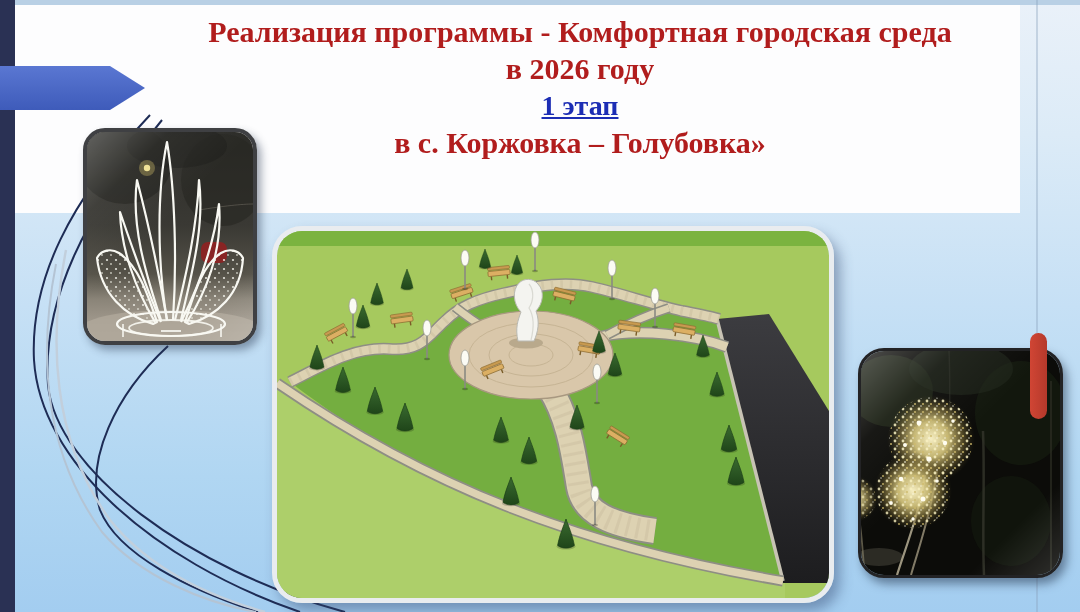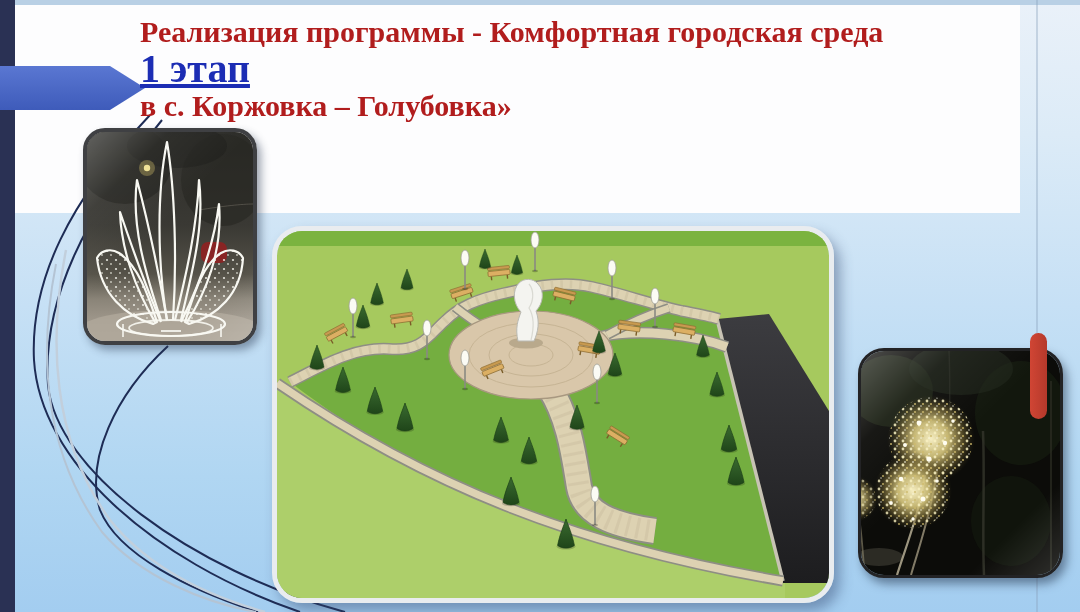--- a/index.html
+++ b/index.html
@@ -9,24 +9,24 @@
     background:linear-gradient(180deg,#eaf1f9 0%,#dcebf7 22%,#c6e0f5 50%,#b0d6f2 78%,#a3cdf0 100%);
   }
   .top-strip{position:absolute;left:0;top:0;width:1080px;height:5px;background:#b9d0e5;z-index:1;}
   .white-panel{position:absolute;left:15px;top:5px;width:1005px;height:208px;background:#fdfdfe;z-index:2;}
   .vline{position:absolute;left:1036px;top:0;width:2px;height:612px;background:rgba(140,162,188,.38);z-index:3;}
   .swirls{position:absolute;left:0;top:0;z-index:4;}
   .navy-bar{position:absolute;left:0;top:0;width:15px;height:612px;background:#2a3154;z-index:5;}
   .arrow{position:absolute;left:0;top:66px;z-index:6;}
   .title-block{
     position:absolute;left:140px;top:13px;width:880px;z-index:7;
-    text-align:left;font-weight:bold;
+    text-align:center;font-weight:bold;
   }
   .t-line{font-size:30px;line-height:37px;color:#b11d1d;}
-  .t-stage{font-size:40px;line-height:37px;color:#1c2db4;text-decoration:underline;}
+  .t-stage{font-size:28px;line-height:37px;color:#1c2db4;text-decoration:underline;}
   .photo{position:absolute;overflow:hidden;z-index:8;}
   .photo svg{display:block;}
   .lotus-photo{
     left:83px;top:128px;width:174px;height:217px;border-radius:22px;
     border:4px solid #3f4043;box-sizing:border-box;
     box-shadow:4px 5px 9px rgba(40,55,80,.45);
   }
   .lotus-photo::after,.dand-photo::after{
     content:"";position:absolute;left:0;top:0;right:0;bottom:0;border-radius:18px;
     background:linear-gradient(135deg,rgba(255,255,255,.28) 0%,rgba(255,255,255,.05) 22%,rgba(255,255,255,0) 45%,rgba(255,255,255,0) 78%,rgba(255,255,255,.14) 100%);
@@ -69,20 +69,21 @@
       <linearGradient id="agrad" x1="0" y1="0" x2="0" y2="1">
         <stop offset="0" stop-color="#5a77d2"></stop>
           <stop offset="1" stop-color="#3e5bba"></stop>
       </linearGradient>
     </defs>
     <polygon points="0,0 110,0 145,22 110,44 0,44" fill="url(#agrad)"></polygon>
   </svg>
 
   <div class="title-block">
     <div class="t-line">Реализация программы - Комфортная городская среда</div>
+    <div class="t-line">в 2026 году</div>
     <div class="t-stage">1 этап</div>
     <div class="t-line">в с. Коржовка – Голубовка»</div>
   </div>
 
   <figure class="photo lotus-photo" style="margin:0">
     <svg width="166" height="209" viewBox="0 0 166 209">
       <defs>
         <linearGradient id="lbg" x1="0" y1="0" x2="0" y2="1">
           <stop offset="0" stop-color="#2c2c28"></stop>
             <stop offset="0.45" stop-color="#3a3934"></stop>

